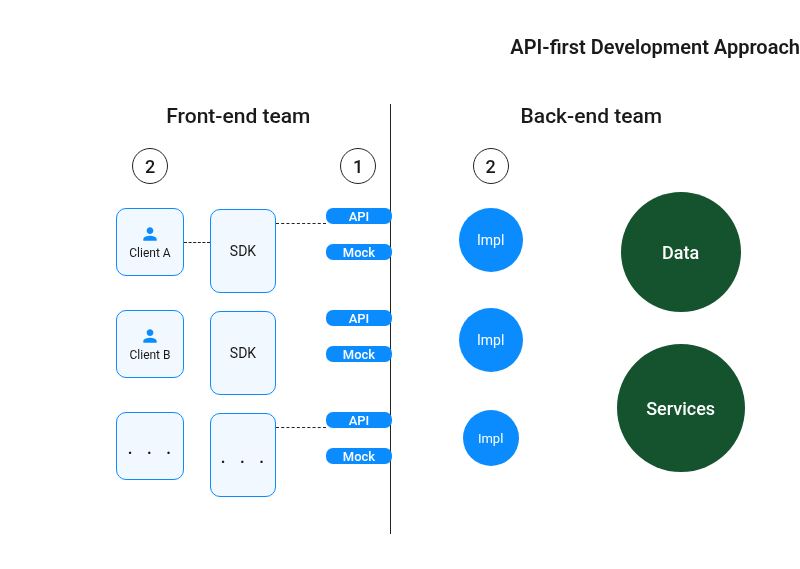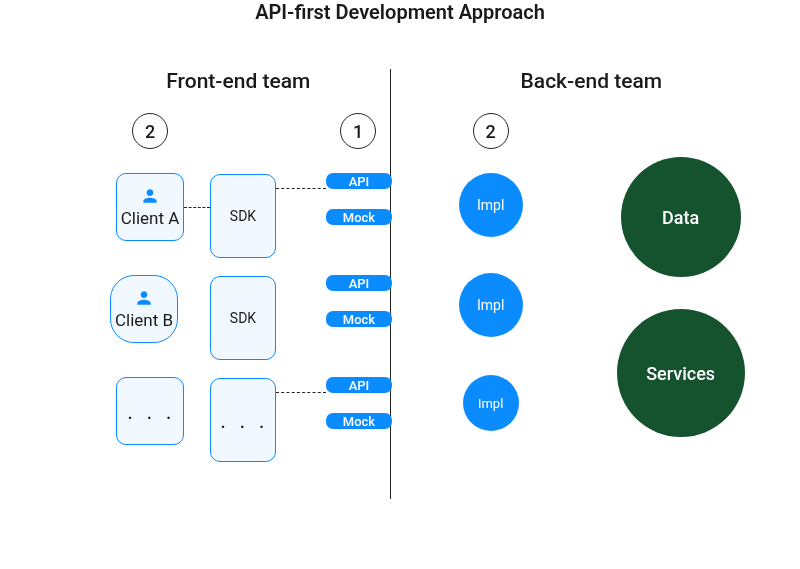--- a/index.html
+++ b/index.html
@@ -5,23 +5,24 @@
   * { box-sizing: border-box; margin: 0; padding: 0; }
   body {
     font-family: -apple-system, BlinkMacSystemFont, "Segoe UI", Roboto, Helvetica, Arial, sans-serif;
     width: 800px;
     height: 569px;
     background: #fff;
     position: relative;
     color: #1a1a1a;
   }
   .title {
-    text-align: center;
+    text-align: right;
     font-size: 20px;
     font-weight: 600;
+    padding-top: 35px;
   }
   .cols {
     display: flex;
     margin-top: 45px;
     padding: 0 60px 0 94px;
     position: relative;
     height: 430px;
   }
   .divider {
     position: absolute;
@@ -75,21 +76,21 @@
     background: #f2f8ff;
     border-radius: 10px;
     display: flex;
     flex-direction: column;
     align-items: center;
     justify-content: center;
     font-size: 13px;
   }
   .client-box { width: 68px; height: 68px; }
   .sdk-box { width: 66px; height: 84px; font-size: 14px; }
-  .client-label { margin-top: 2px; font-size: 17px; }
+  .client-label { margin-top: 2px; font-size: 12px; }
   .user-icon {
     width: 20px; height: 20px;
   }
   .dots-box { font-size: 22px; letter-spacing: 4px; padding-left:3px;}
   
   .pill {
     position: absolute;
     width: 66px;
     height: 16px;
     background: #0a8cff;
@@ -149,21 +150,21 @@
             <path fill="#0a8cff" d="M12 12c2.2 0 4-1.8 4-4s-1.8-4-4-4-4 1.8-4 4 1.8 4 4 4zm0 2c-2.7 0-8 1.3-8 4v2h16v-2c0-2.7-5.3-4-8-4z"></path>
           </svg>
         <span class="client-label">Client A</span>
       </div>
       <div class="dash" style="left:90px; top:94px; width:26px;"></div>
       <div class="box sdk-box" style="left:116px; top:61px;">SDK</div>
       <div class="dash" style="left:182px; top:75px; width:50px;"></div>
       <div class="pill" style="left:232px; top:60px;">API</div>
       <div class="pill" style="left:232px; top:96px;">Mock</div>
 
-      <div class="box client-box" style="left:16px; top:162px;border-radius:24px;">
+      <div class="box client-box" style="left:22px; top:162px;">
         <svg class="user-icon" viewBox="0 0 24 24">
             <path fill="#0a8cff" d="M12 12c2.2 0 4-1.8 4-4s-1.8-4-4-4-4 1.8-4 4 1.8 4 4 4zm0 2c-2.7 0-8 1.3-8 4v2h16v-2c0-2.7-5.3-4-8-4z"></path>
           </svg>
         <span class="client-label">Client B</span>
       </div>
       <div class="box sdk-box" style="left:116px; top:163px;">SDK</div>
       <div class="pill" style="left:232px; top:162px;">API</div>
       <div class="pill" style="left:232px; top:198px;">Mock</div>
 
       <div class="box client-box dots-box" style="left:22px; top:264px;">. . .</div>

